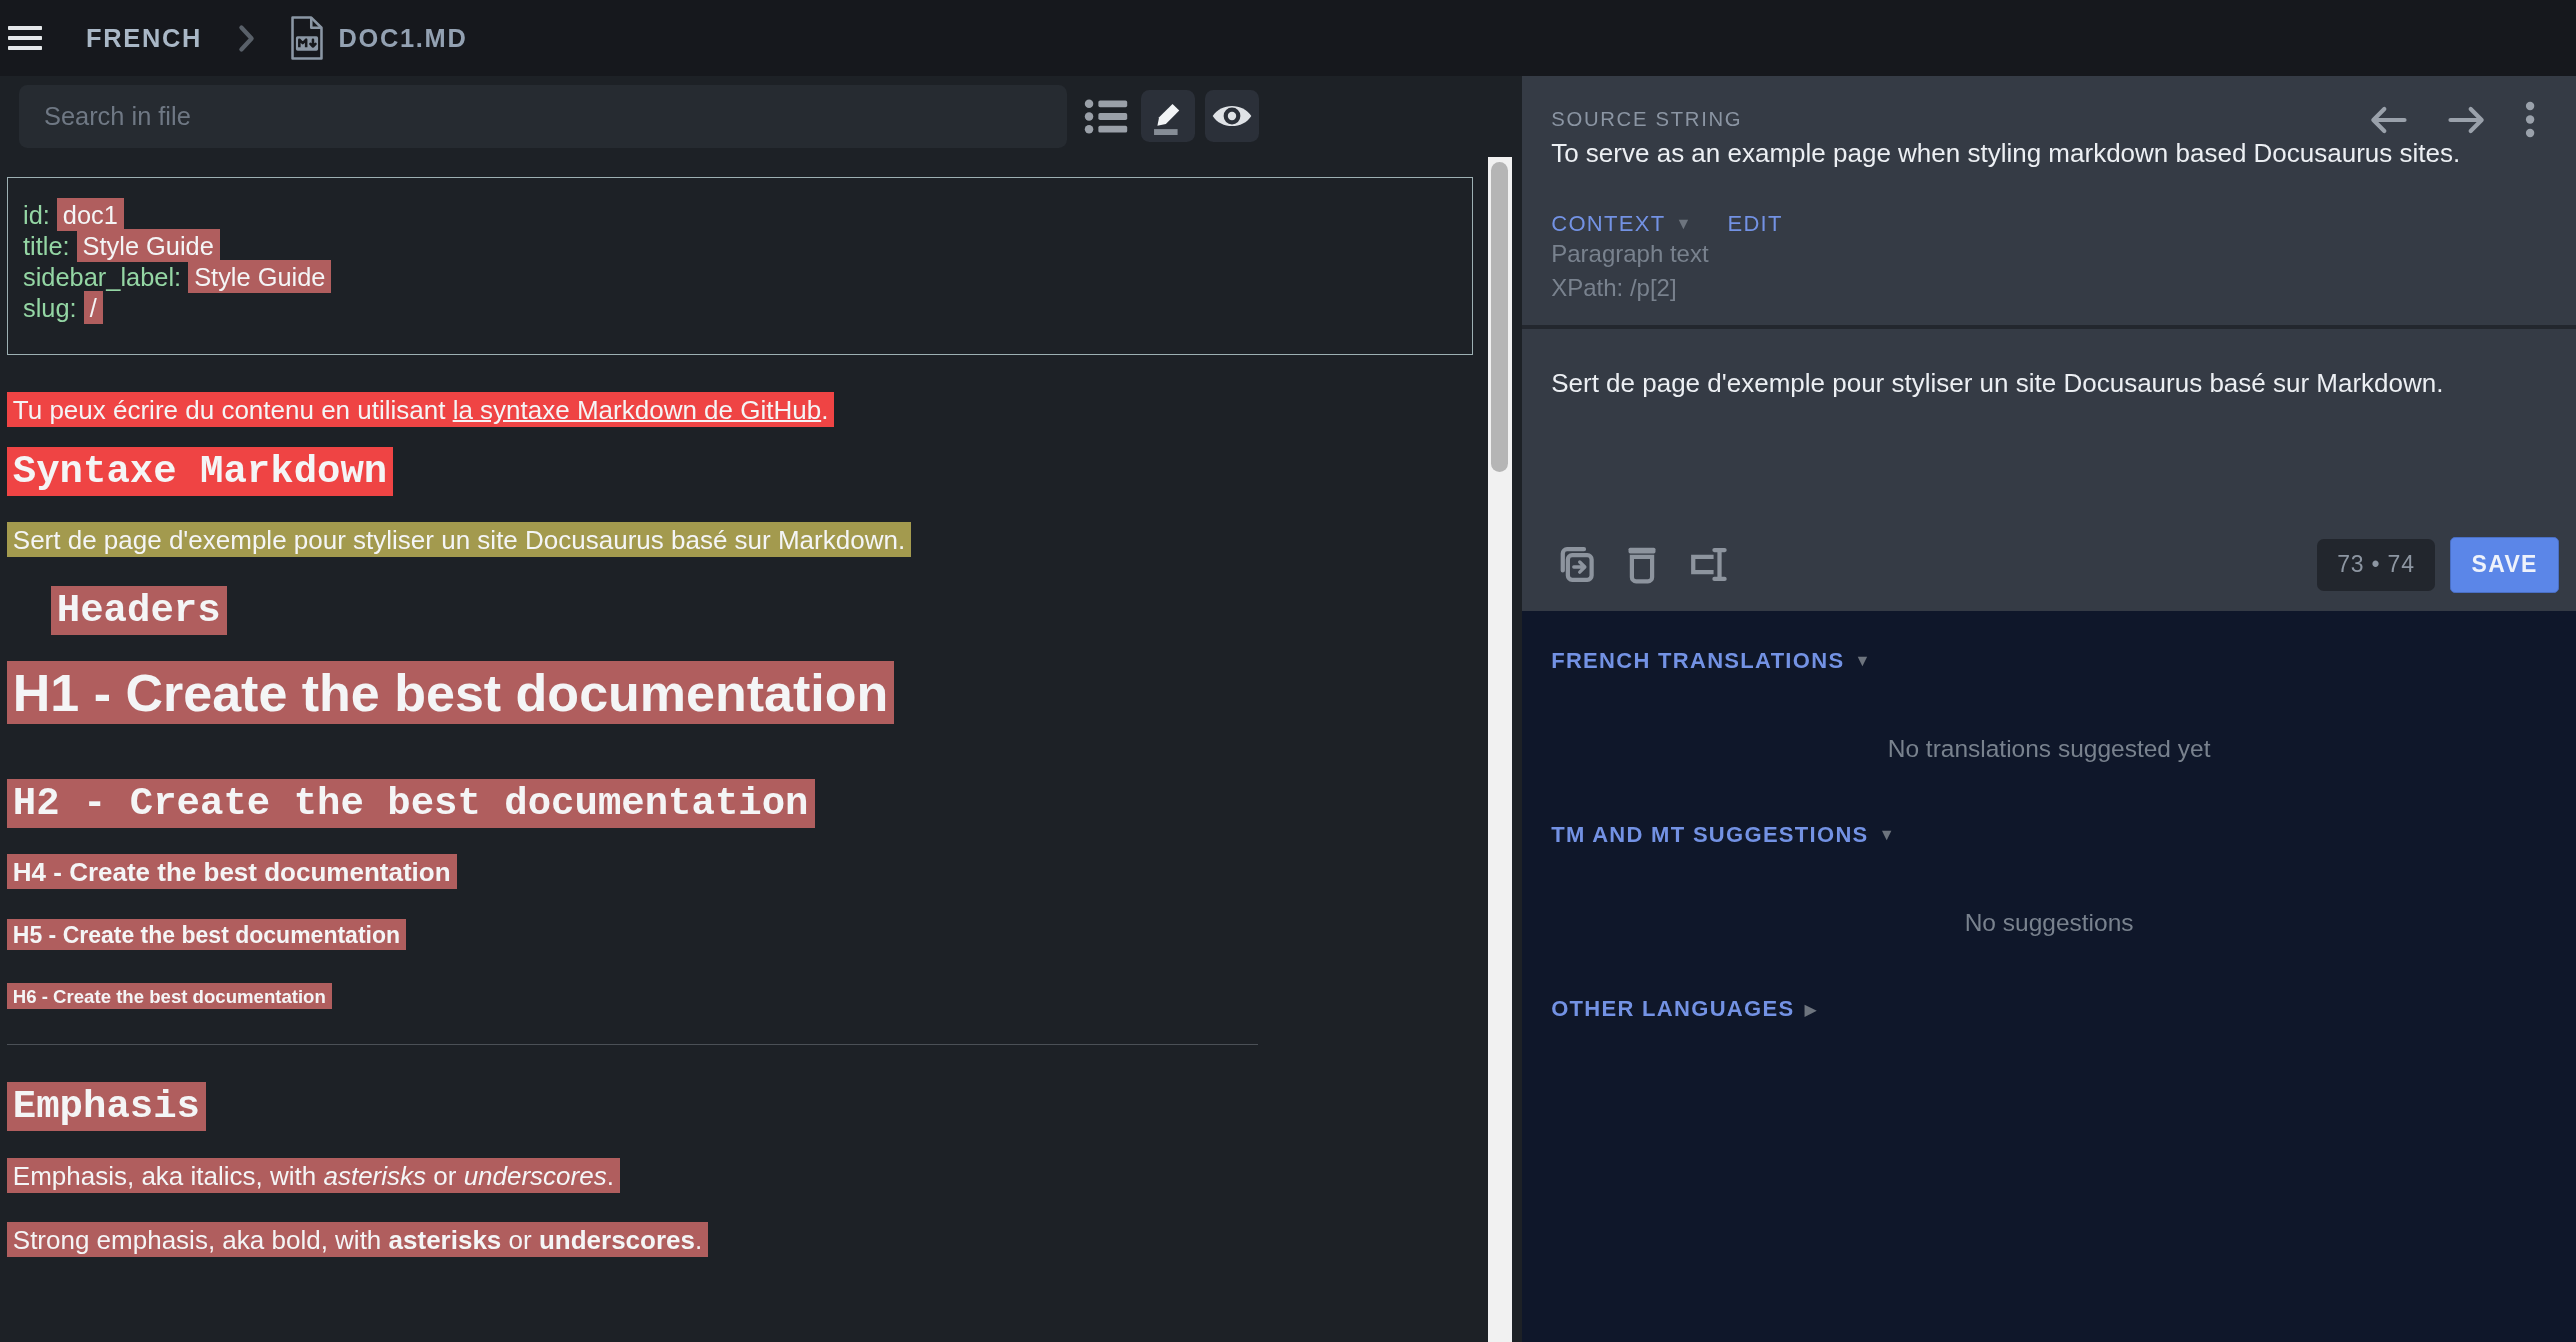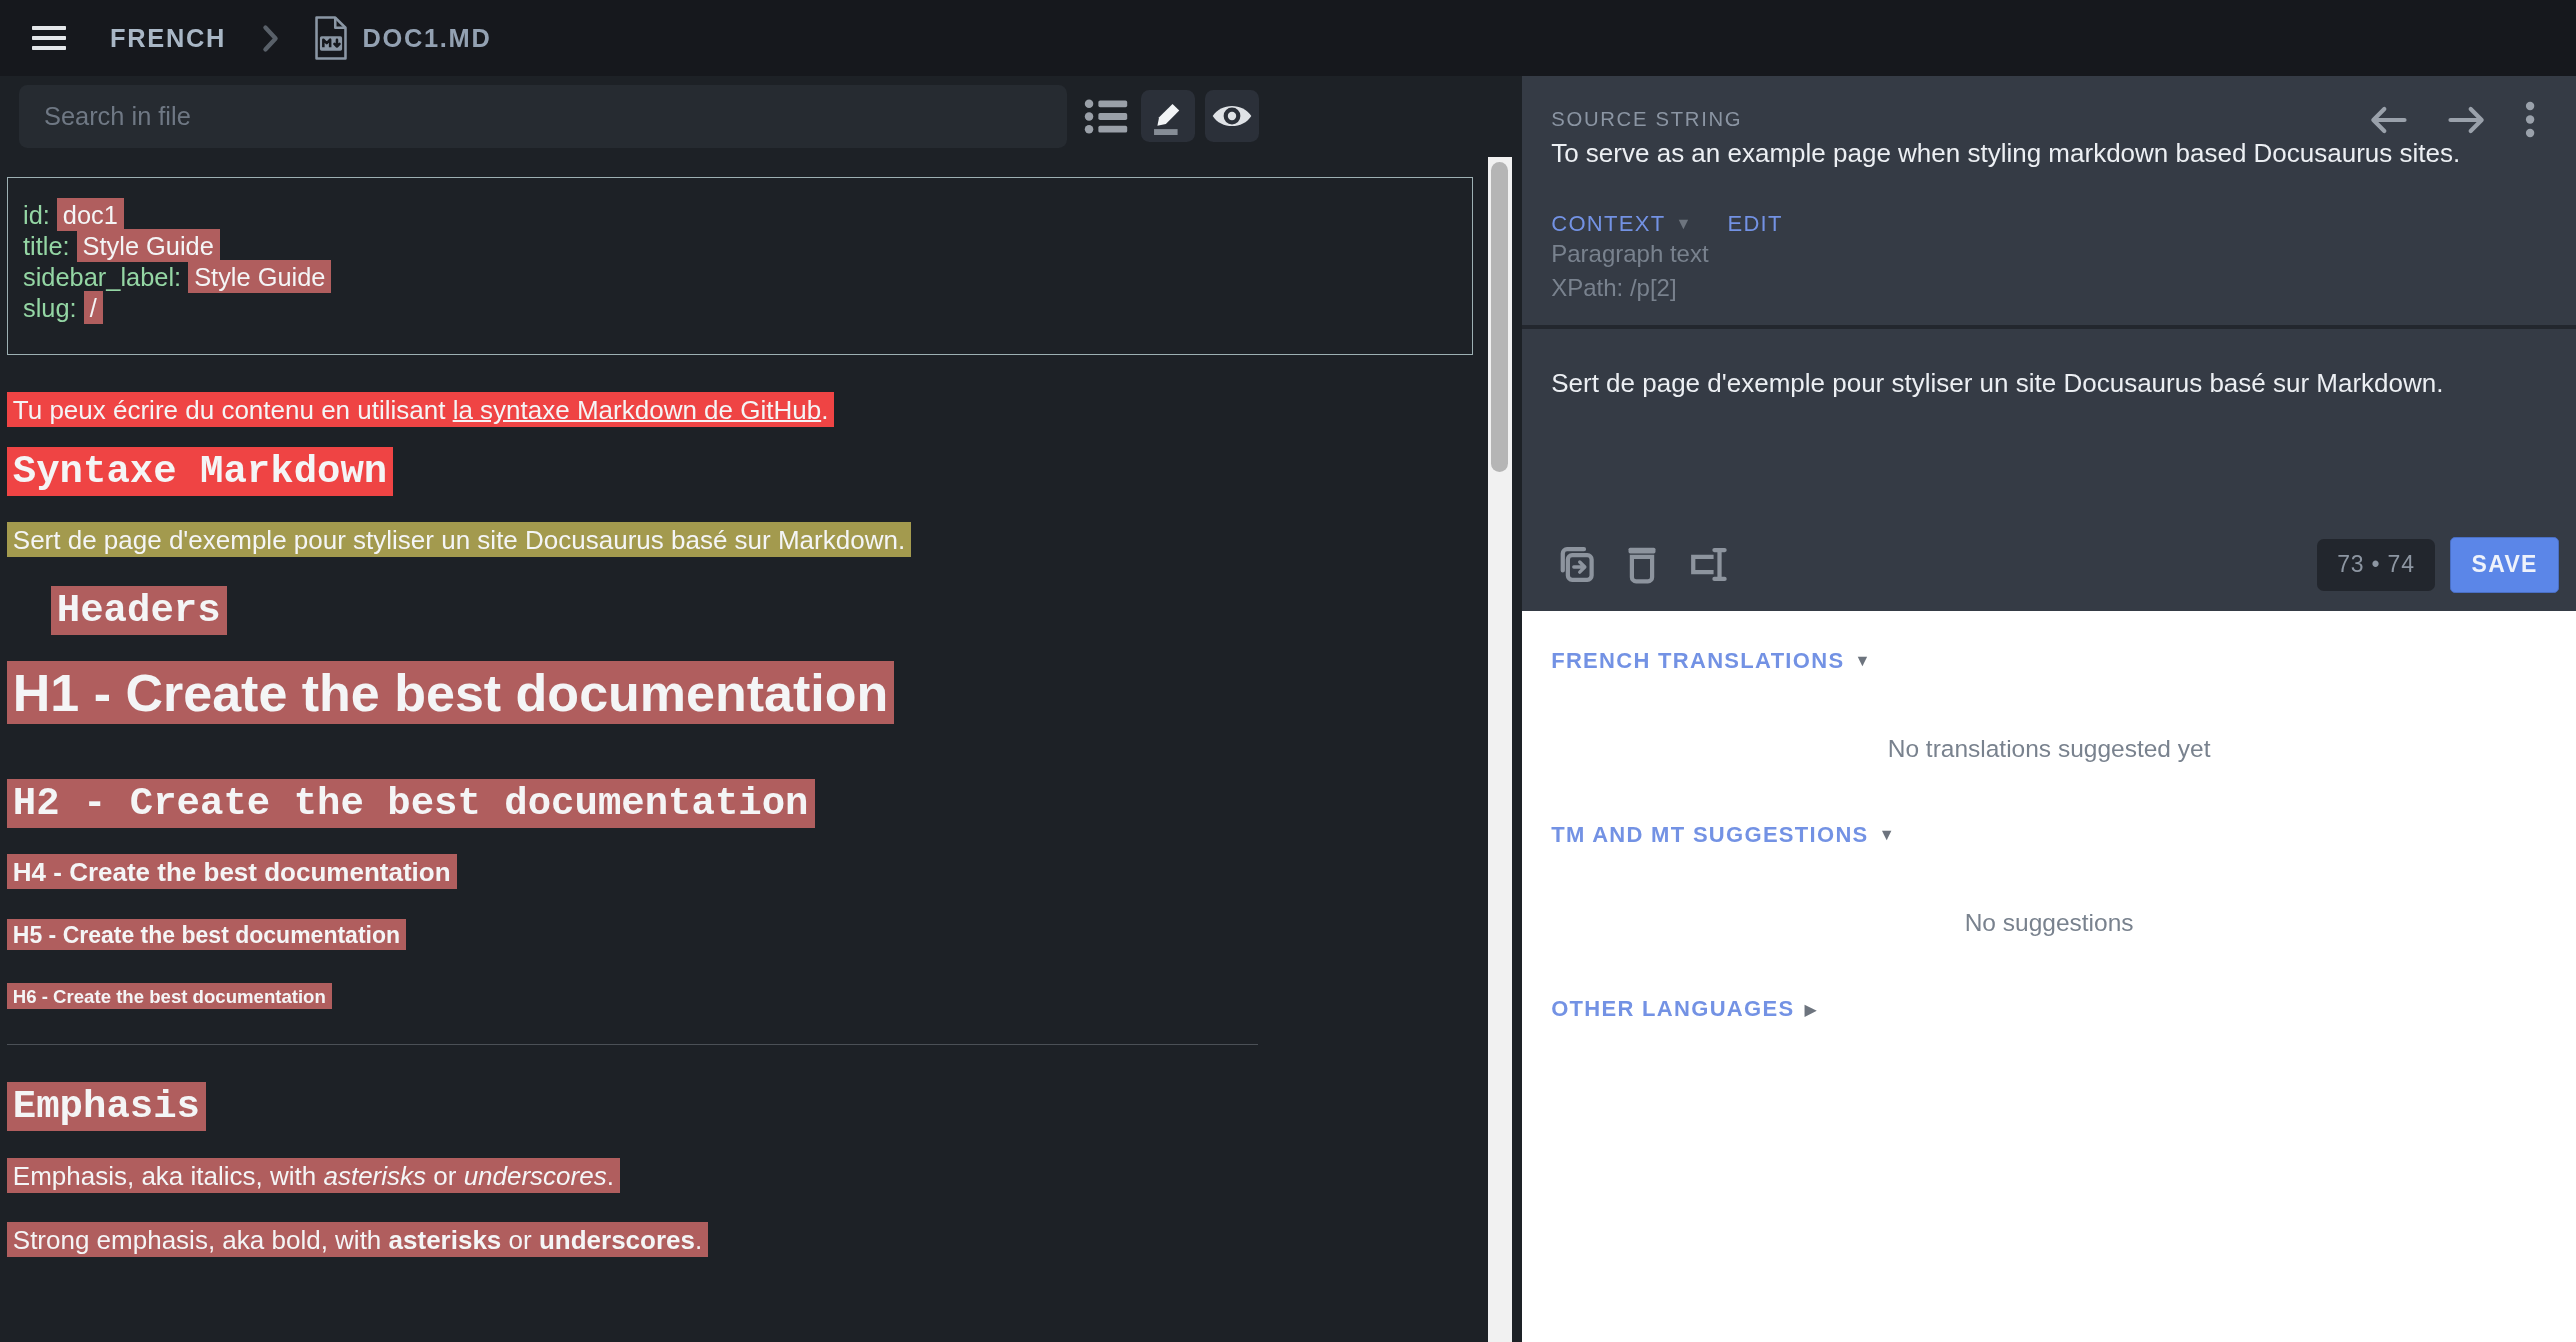--- a/index.html
+++ b/index.html
@@ -8,21 +8,21 @@
     background:#1d2126;
     font-family:"Liberation Sans","DejaVu Sans",sans-serif;
     color:#e8ebee;
     position:relative;
   }
 
   
   .topbar {
     height:76px; background:#16181d;
     display:flex; align-items:center;
-    padding-left:32px;
+    padding-left:8px;
   }
   .hamburger { width:34px; display:flex; flex-direction:column; gap:6px; cursor:pointer; }
   .hamburger span { display:block; height:4.2px; background:#e4e7ea; border-radius:0.8px; }
   .crumb-project {
     margin-left:44px; font-size:25.4px; font-weight:bold; letter-spacing:1.7px; color:#a9b7c6;
   }
   .crumb-chevron { margin-left:36px; }
   .crumb-fileicon { margin-left:34px; }
   .crumb-file {
     margin-left:13.5px; font-size:25.4px; font-weight:bold; letter-spacing:1.7px; color:#93a1b2;
@@ -118,21 +118,21 @@
   .count-badge {
     background:#22262d; border-radius:6.8px; color:#8d96a2;
     font-size:23px; padding:12.7px 20.3px; letter-spacing:0.8px;
   }
   .save-btn {
     background:#5b86e8; color:#eef2fb; border:0.8px solid #4a6fc4; border-radius:5.1px;
     font-size:23px; font-weight:bold; letter-spacing:1.3px;
     padding:13.5px 20.3px; cursor:pointer; font-family:inherit;
   }
 
-  .panel-suggestions { flex:1; background:#ffffff; padding:0 29px; }
+  .panel-suggestions { flex:1; background:#0f172a; padding:0 29px; }
   .sug-head { display:flex; align-items:center; cursor:pointer; }
   .sug-head .link-caps { font-weight:bold; }
   .m-sug1 { margin-top:37px; }
   .empty-state { text-align:center; font-size:24.5px; color:#79828e; }
   .m-empty1 { margin-top:61px; }
   .m-sug2 { margin-top:59px; }
   .m-empty2 { margin-top:61px; }
   .m-sug3 { margin-top:59px; }
 
   svg { display:block; }

